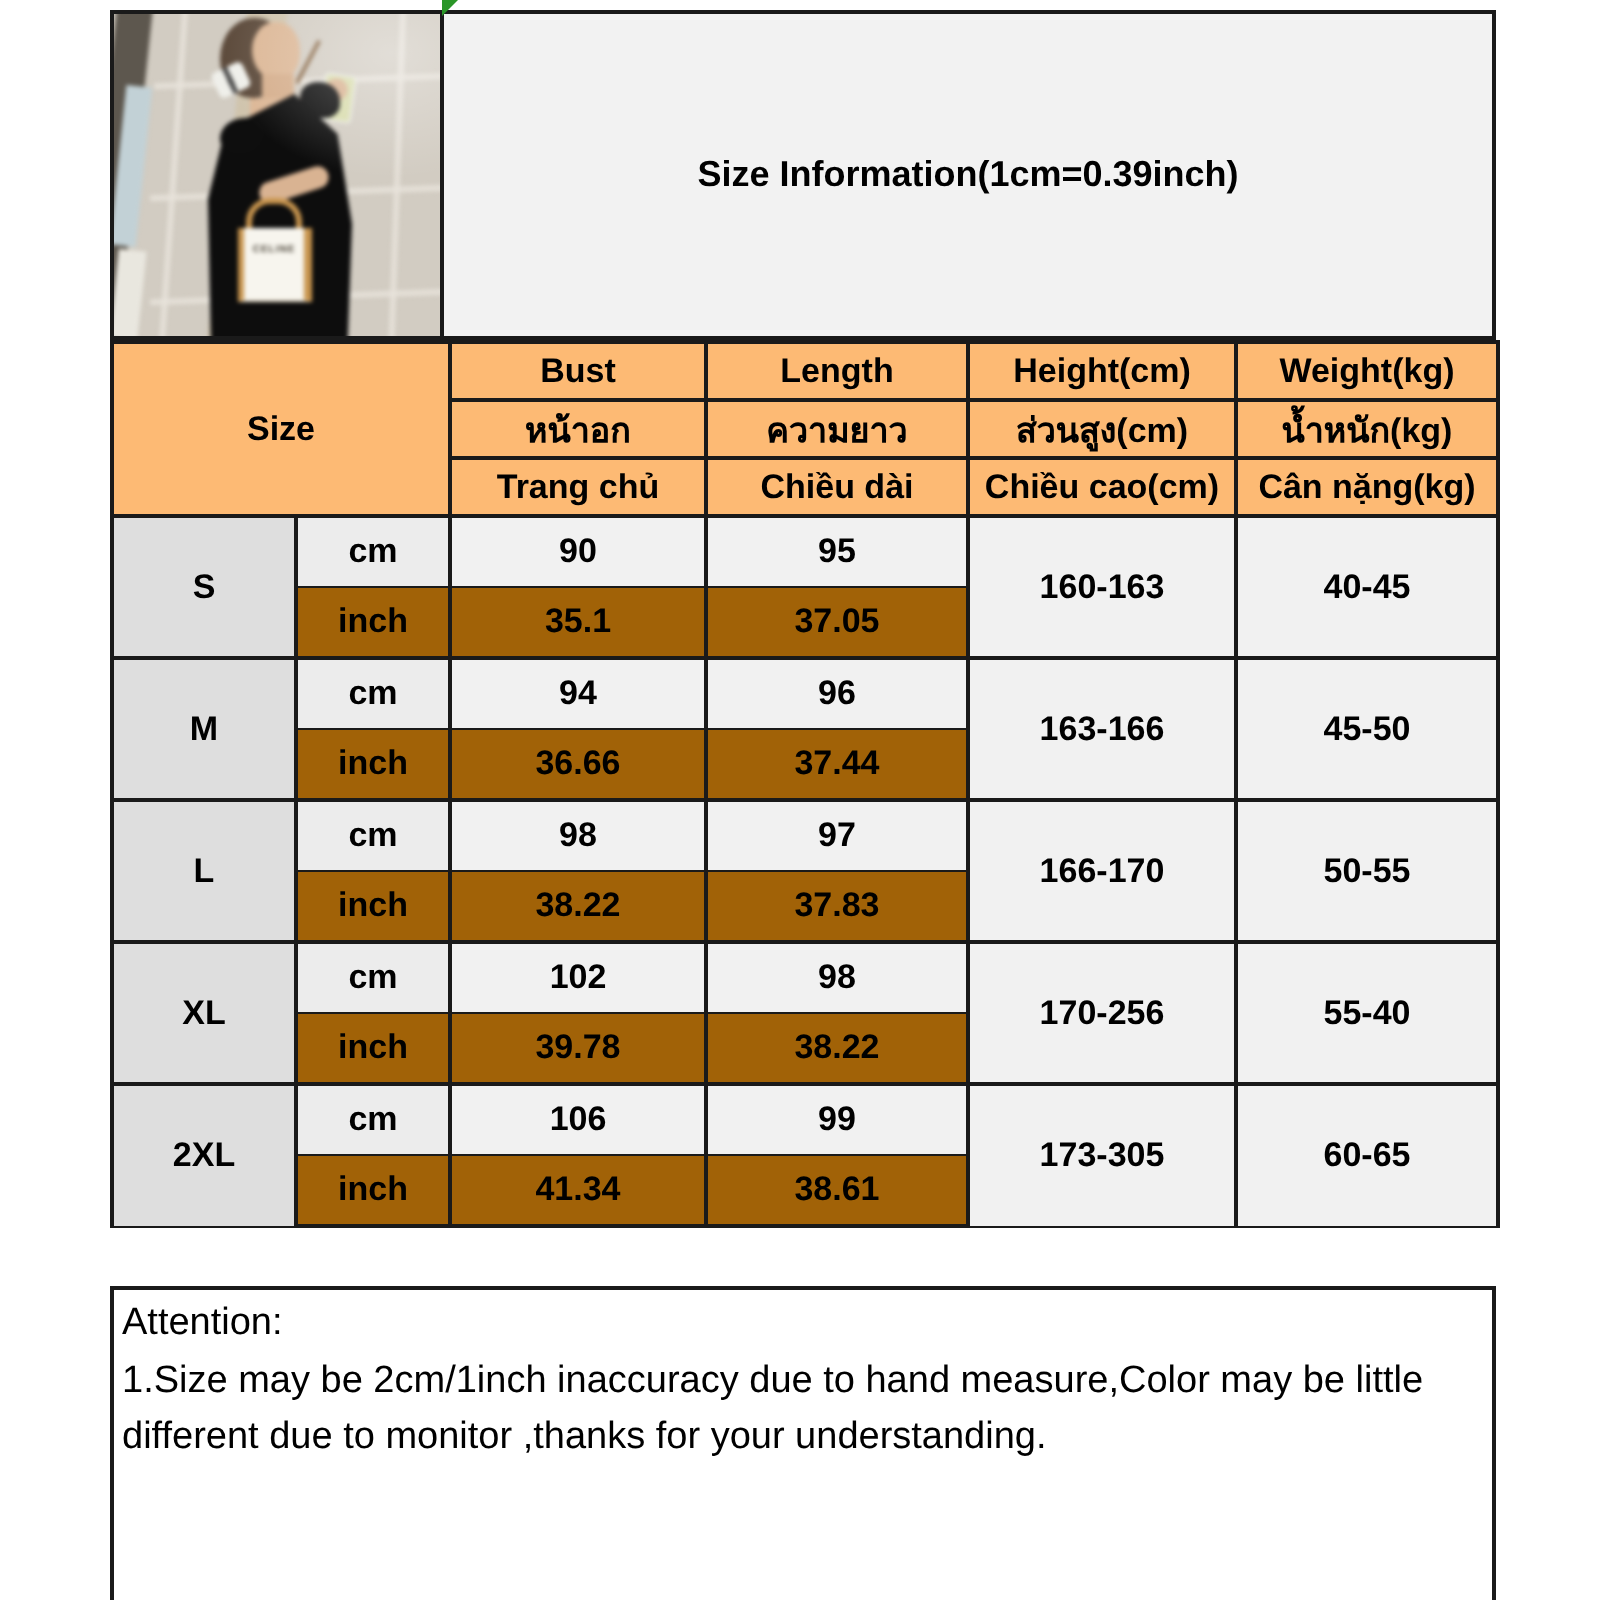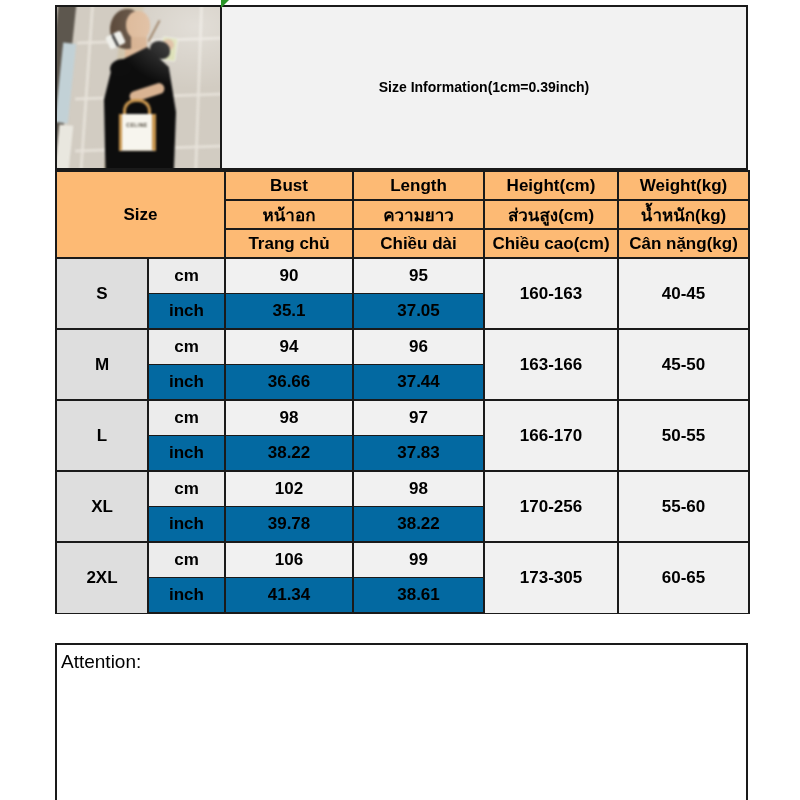--- a/index.html
+++ b/index.html
@@ -38,32 +38,32 @@
     clip-path:polygon(12% 14%,60% 0,90% 16%,100% 52%,97% 100%,2% 100%,0 42%);}
   .forearm{position:absolute;left:72px;top:80px;width:36px;height:11px;background:#d9b392;border-radius:6px;transform:rotate(-18deg);}
   .bag-handle{position:absolute;left:66px;top:92px;width:22px;height:20px;border:3px solid #c8954e;border-bottom:none;border-radius:12px 12px 0 0;background:transparent;}
   .bag-body{position:absolute;left:62px;top:107px;width:30px;height:36px;background:#f7f5ee;border-left:3px solid #c8954e;border-right:4px solid #c8954e;border-bottom:1px solid #d8cdb8;}
   .bag-label{position:absolute;left:0;top:8px;width:100%;text-align:center;font-size:5px;letter-spacing:.5px;color:#4a4438;font-weight:700;}
   .photo-light{position:absolute;inset:0;background:radial-gradient(120px 90px at 85% 12%,rgba(255,255,255,.35),rgba(255,255,255,0) 70%);}
 
   .title-cell{position:absolute;left:220px;top:5px;width:528px;height:165px;box-sizing:border-box;
     border:2px solid #1a1a1a;background:#f2f2f2;display:flex;flex-direction:column;justify-content:center;
     align-items:center;text-align:center;}
-  .title-line{font-weight:700;font-size:14px;line-height:31px;}
+  .title-line{font-weight:700;font-size:18px;line-height:31px;}
   .title-th{font-size:20px;}
   .green-flag{position:absolute;left:221px;top:0;width:0;height:0;
     border-top:8px solid #2a9628;border-right:8px solid transparent;}
 
   
   table.size-table{position:absolute;left:55px;top:170px;width:693px;border-collapse:collapse;table-layout:fixed;}
   .size-table th,.size-table td{border:2px solid #1a1a1a;text-align:center;vertical-align:middle;padding:0;
     font-weight:700;font-size:17px;overflow:hidden;white-space:nowrap;}
   .h-row th{height:27px;background:#fdba74;}
   .size-cell{background:#e1e1e1;font-size:30px;}
-  .cm-row td,.inch-row td{height:34px;background:#0369a1;}
+  .cm-row td,.inch-row td{height:34px;background:#a16207;}
   .size-letter{background:#dedede !important;font-size:18px;}
   .cm-row .unit{background:#ececec;}
   .cm-row .val{background:#f1f1f1;}
   .range{background:#f1f1f1 !important;}
   .cm-row td{border-bottom-width:1px;margin-left:14px;}
   .inch-row td{border-top-width:1px;}
 
   
   .attention{position:absolute;left:55px;top:643px;width:693px;height:190px;box-sizing:border-box;
     border:2px solid #1a1a1a;background:#fff;padding:3px 4px;font-size:19px;line-height:28.5px;}
@@ -184,21 +184,21 @@
       <td class="val">38.22</td>
       <td class="val">37.83</td>
     </tr>
 
     <tr class="cm-row">
       <td class="size-letter" rowspan="2">XL</td>
       <td class="unit">cm</td>
       <td class="val">102</td>
       <td class="val">98</td>
       <td class="range" rowspan="2">170-256</td>
-      <td class="range" rowspan="2">55-60</td>
+      <td class="range" rowspan="2">55-40</td>
     </tr>
     <tr class="inch-row">
       <td class="unit">inch</td>
       <td class="val">39.78</td>
       <td class="val">38.22</td>
     </tr>
 
     <tr class="cm-row">
       <td class="size-letter" rowspan="2">2XL</td>
       <td class="unit">cm</td>
@@ -210,15 +210,16 @@
     <tr class="inch-row">
       <td class="unit">inch</td>
       <td class="val">41.34</td>
       <td class="val">38.61</td>
     </tr>
   </tbody>
     </table>
 
   <div class="attention">
     <div>Attention:</div>
+    <div>1.Size may be 2cm/1inch inaccuracy due to hand measure,Color may be little different due to monitor ,thanks for your understanding.</div>
   </div>
 
 </div>
 
 </body></html>

